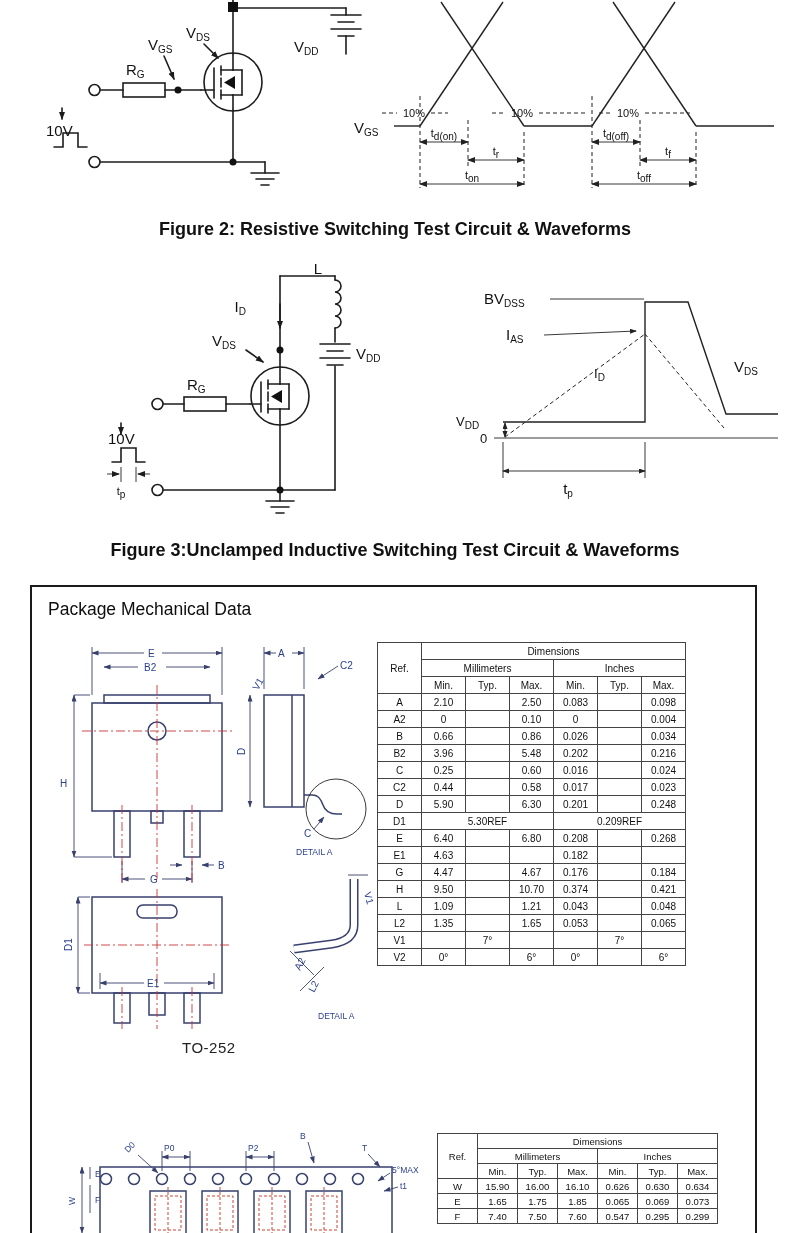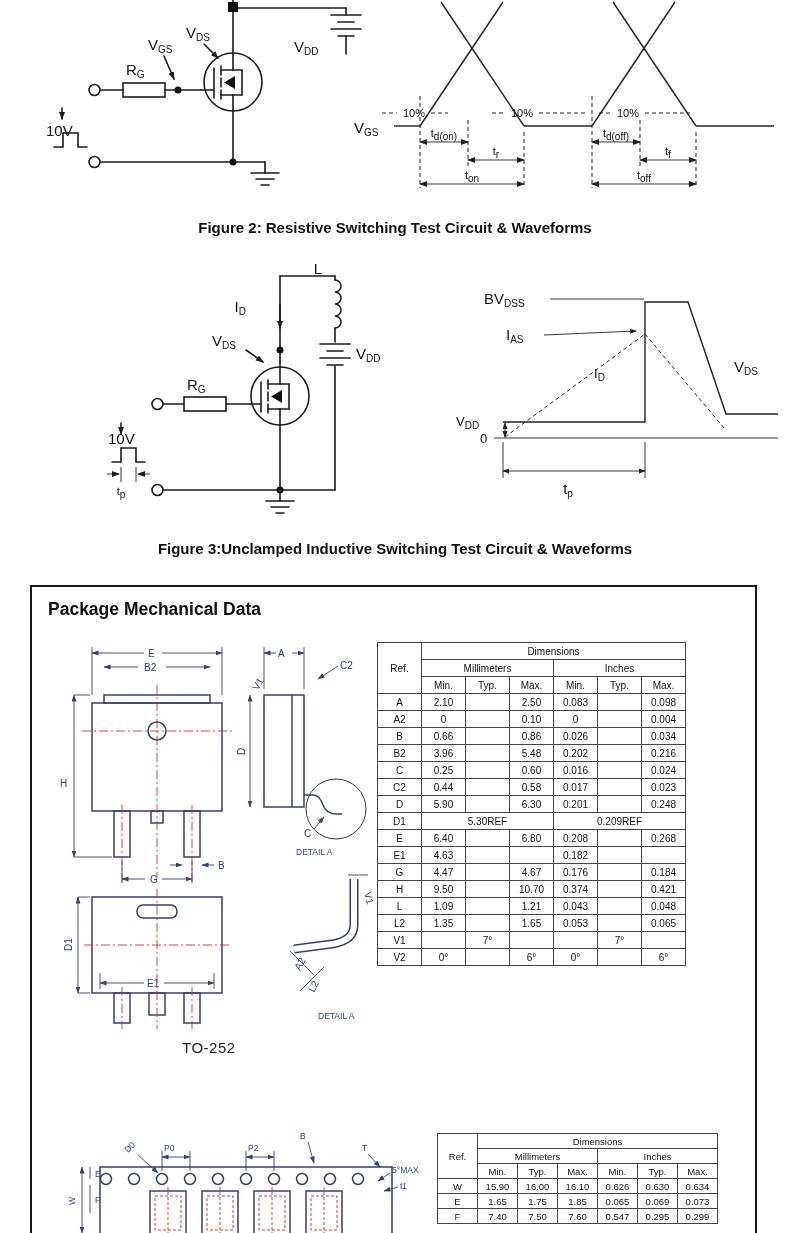--- a/index.html
+++ b/index.html
@@ -1,33 +1,33 @@
 <!DOCTYPE html>
 <html><head>
 <meta charset="utf-8">
 <style>
   * { margin:0; padding:0; box-sizing:border-box; }
   html,body { width:790px; height:1233px; }
   body { position:relative; overflow:hidden; background:#fff; color:#111;
          font-family:"Liberation Sans", sans-serif; }
   .abs { position:absolute; }
   .caption { position:absolute; left:0; width:100%; text-align:center;
-             font-weight:bold; font-size:15px; color:#111; }
+             font-weight:bold; font-size:18px; color:#111; }
   svg text { font-family:"Liberation Sans", sans-serif; fill:#111; }
   .wire  { stroke:#1c1c1c; stroke-width:1.6; fill:none; stroke-linecap:round; }
   .trace { stroke:#222; stroke-width:1.4; fill:none; }
   .dash  { stroke:#222; stroke-width:1; fill:none; stroke-dasharray:4 3; }
   .thin  { stroke:#222; stroke-width:0.9; fill:none; }
   .lbl   { font-size:15px; }
   .sm    { font-size:11px; }
   .md    { font-size:13px; }
   .sub   { font-size:10px; }
   .box   { position:absolute; left:30px; top:585px; width:727px; height:680px;
            border:2px solid #1a1a1a; background:#fff; }
-  .h2    { position:absolute; font-size:17.5px; font-weight:bold; color:#0d0d0d; }
+  .h2    { position:absolute; font-size:17.5px; font-weight:normal; color:#0d0d0d; }
   .dim   { stroke:#38406e; stroke-width:0.9; fill:none; }
   .draw  { stroke:#38406e; stroke-width:1.5; fill:none; }
   .cl    { stroke:#cc3333; stroke-width:0.9; fill:none; stroke-dasharray:9 3 2 3; }
   .redline { stroke:#cc4433; stroke-width:1; fill:none; stroke-dasharray:3 2; }
   .dlbl  { font-size:10px; fill:#2a3e8c; }
   .dlbls { font-size:8.5px; fill:#2a3e8c; }
   .dtable { border-collapse:collapse; background:#fff; }
   .dtable td { border:1px solid #444; text-align:center; font-size:10px;
                color:#111; padding:2.5px 2px; min-width:44px; }
   .rtable td { font-size:9.5px; padding:1.5px 2px; min-width:40px; }

